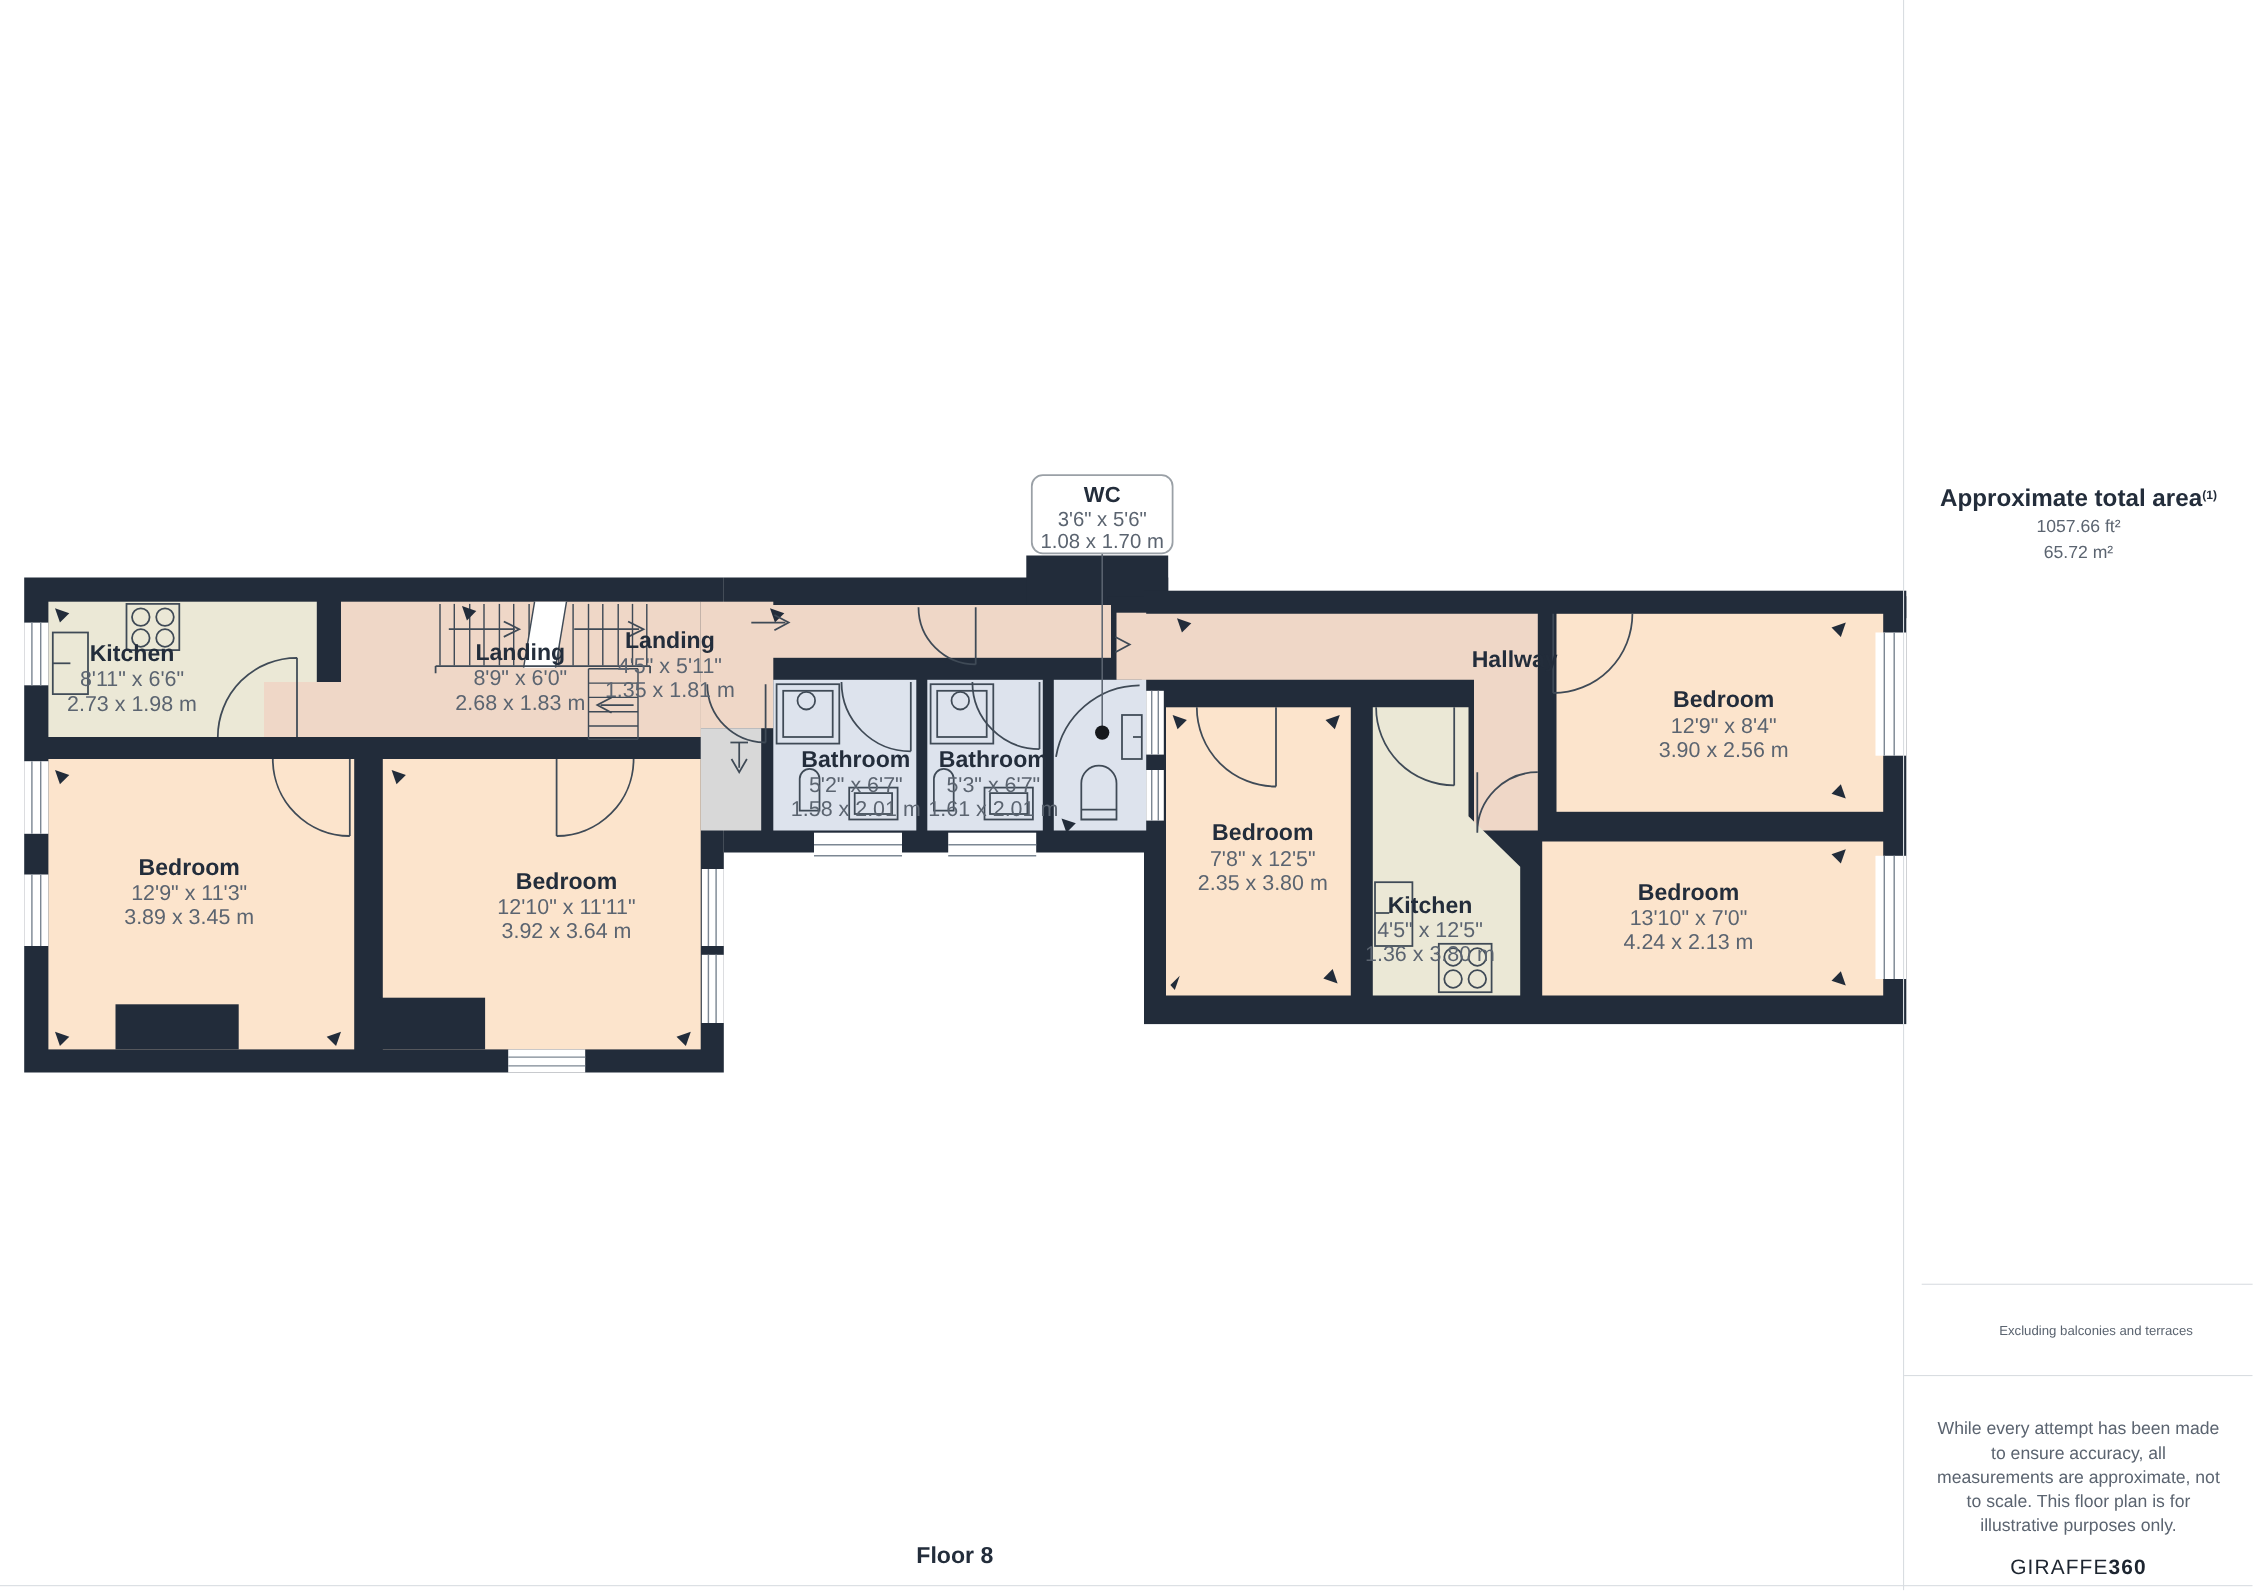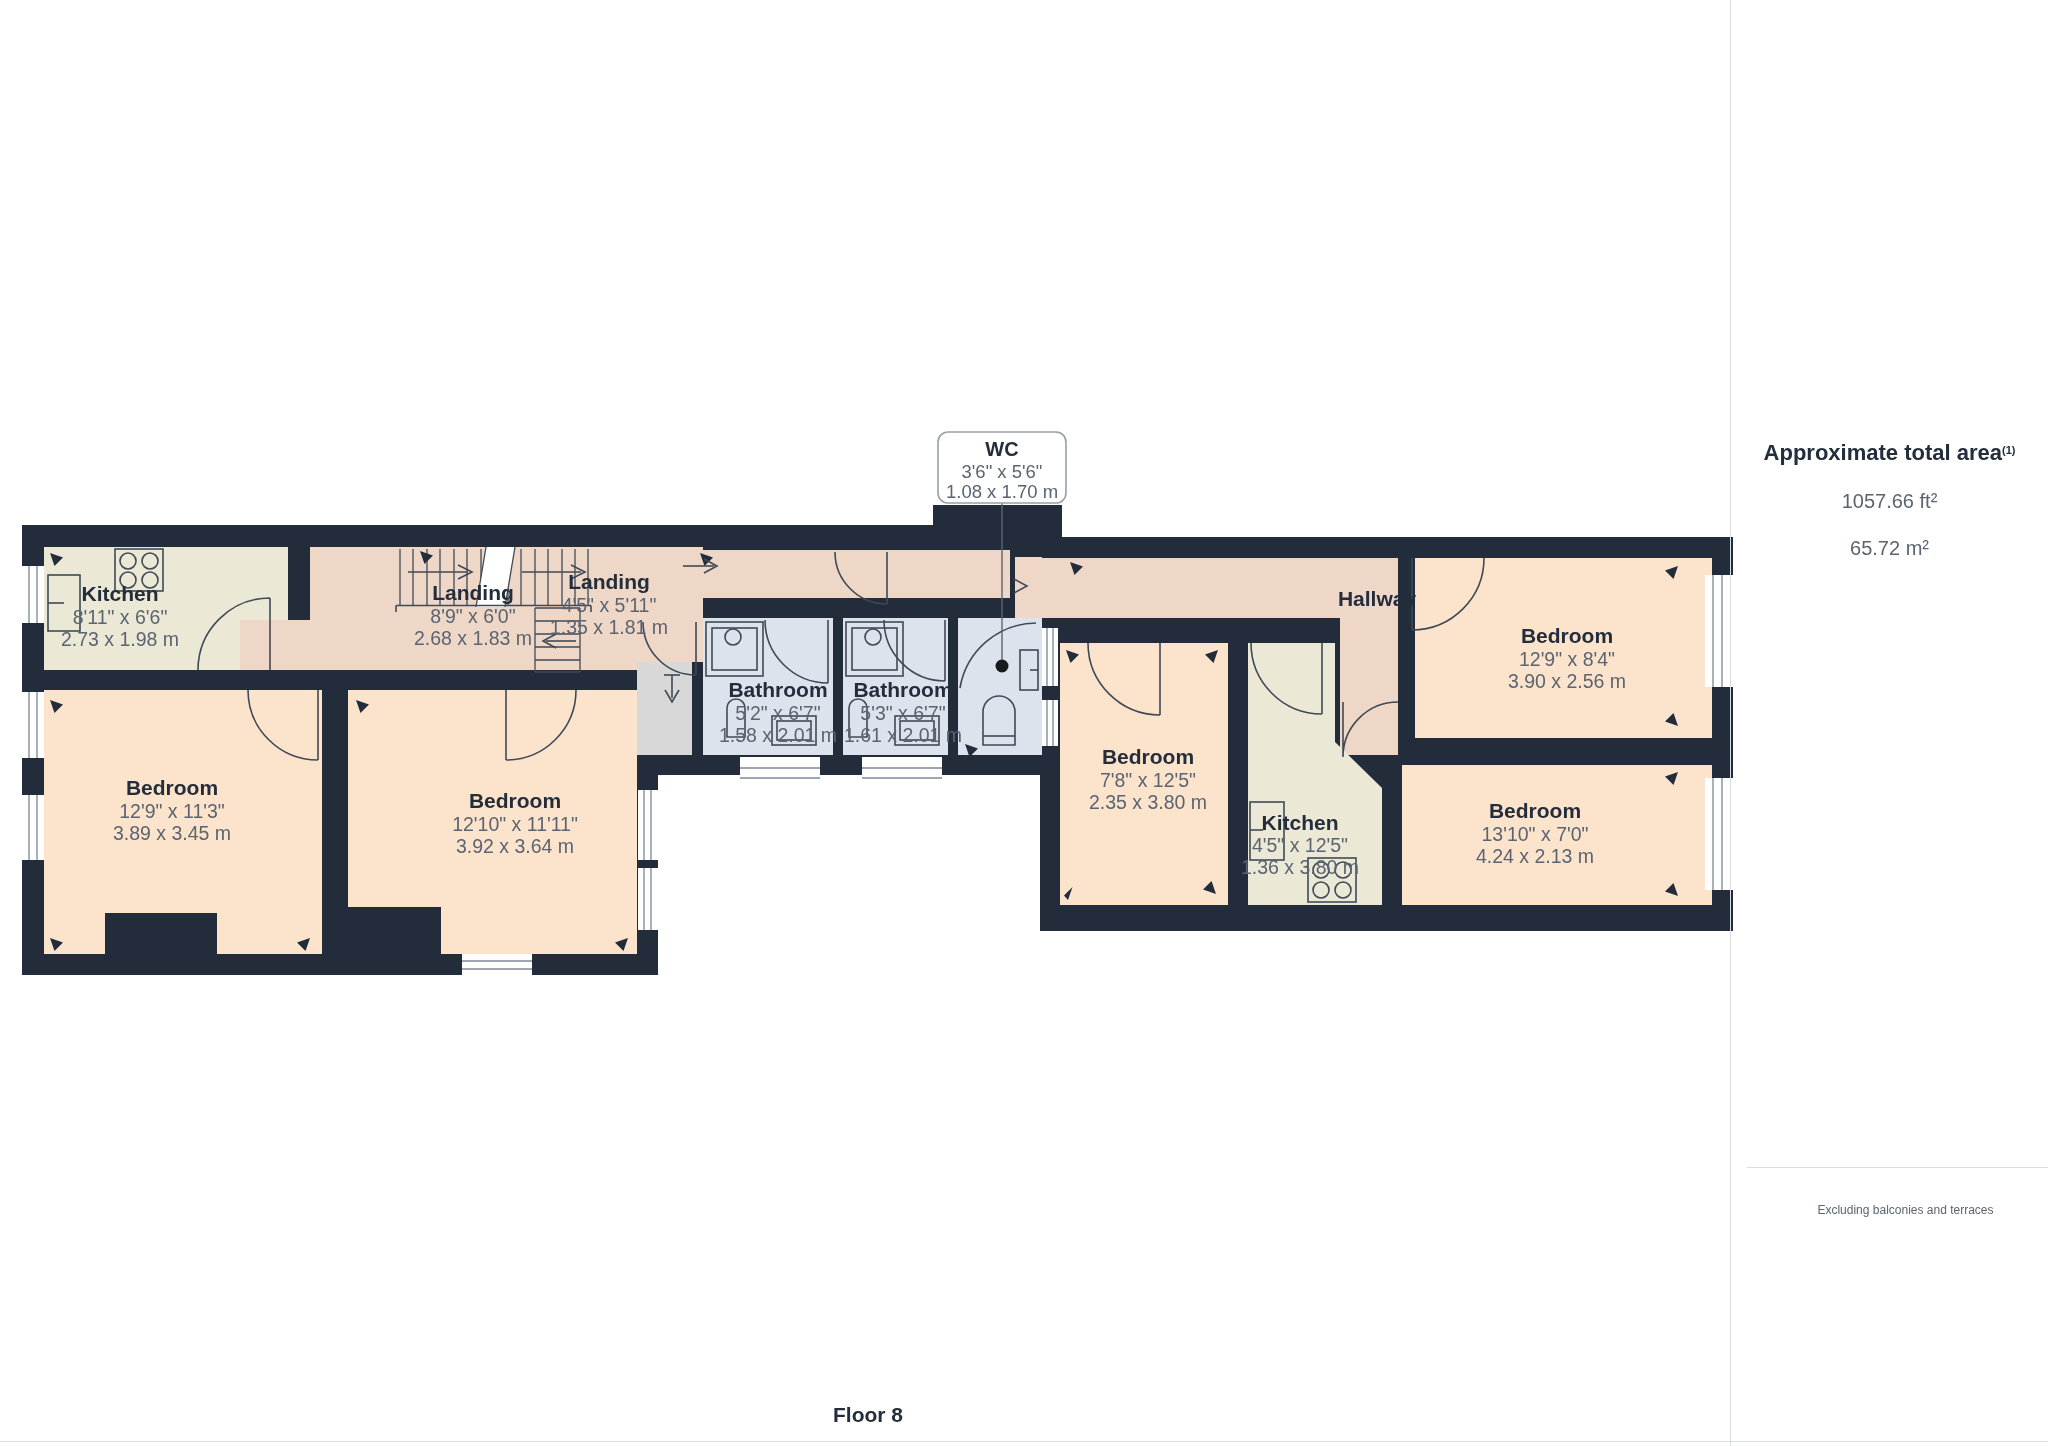--- a/index.html
+++ b/index.html
@@ -24,21 +24,21 @@
   .rdim{font:400 19.5px "Liberation Sans",sans-serif;fill:var(--dim,#5b6470);text-anchor:middle;}
   .callout-box{fill:#ffffff;stroke:#9aa0a6;stroke-width:1.6;}
   .leader{stroke:#5b6470;stroke-width:1.4;}
 
   
   #sidebar{position:absolute;left:1730px;top:0;width:318px;height:1446px;
            border-left:1px solid var(--border,#d9dde1);box-sizing:border-box;padding-left:39px;}
   .sb-area{position:absolute;left:0;top:440px;width:100%;text-align:center;}
   .sb-title{font-size:22px;font-weight:700;color:var(--name,#232d3b);}
   .sb-sup{font-size:11px;font-weight:700;vertical-align:super;color:var(--name,#232d3b);}
-  .sb-val{font-size:20px;color:var(--dim,#6a7280);margin-top:24px;}
+  .sb-val{font-size:16px;color:var(--dim,#6a7280);margin-top:5px;}
   .sb-excluding{position:absolute;left:16px;top:1167px;width:100%;height:83px;
                 border-top:1px solid var(--border,#d9dde1);
                 display:flex;align-items:center;justify-content:center;
                 font-size:12px;color:var(--dim,#5b6470);}
   .sb-disclaimer{position:absolute;left:0;top:1250px;width:100%;height:192px;
                  border-top:1px solid var(--border,#d9dde1);box-sizing:border-box;
                  text-align:center;}
   .sb-disc-text{width:266px;margin:38px auto 0;font-size:16px;line-height:22px;color:var(--dim,#4a5560);}
   .sb-brand{margin-top:16px;font-size:19px;letter-spacing:1px;color:#1d2530;}
   .sb-brand .b{font-weight:700;}
@@ -364,15 +364,21 @@
   <div class="sb-area">
     <div>
       <span class="sb-title">Approximate total area</span><span class="sb-sup">(1)</span>
     </div>
     <div class="sb-val">1057.66 ft²</div>
     <div class="sb-val">65.72 m²</div>
   </div>
 
   <div class="sb-excluding">Excluding balconies and terraces</div>
 
+  <div class="sb-disclaimer">
+    <div class="sb-disc-text">While every attempt has been made to ensure accuracy, all measurements are approximate, not to scale. This floor plan is for illustrative purposes only.</div>
+    <div class="sb-brand">
+      <span>GIRAFFE</span><span class="b">360</span>
+    </div>
+  </div>
 </div>
 
 </div>
 
 </body></html>

